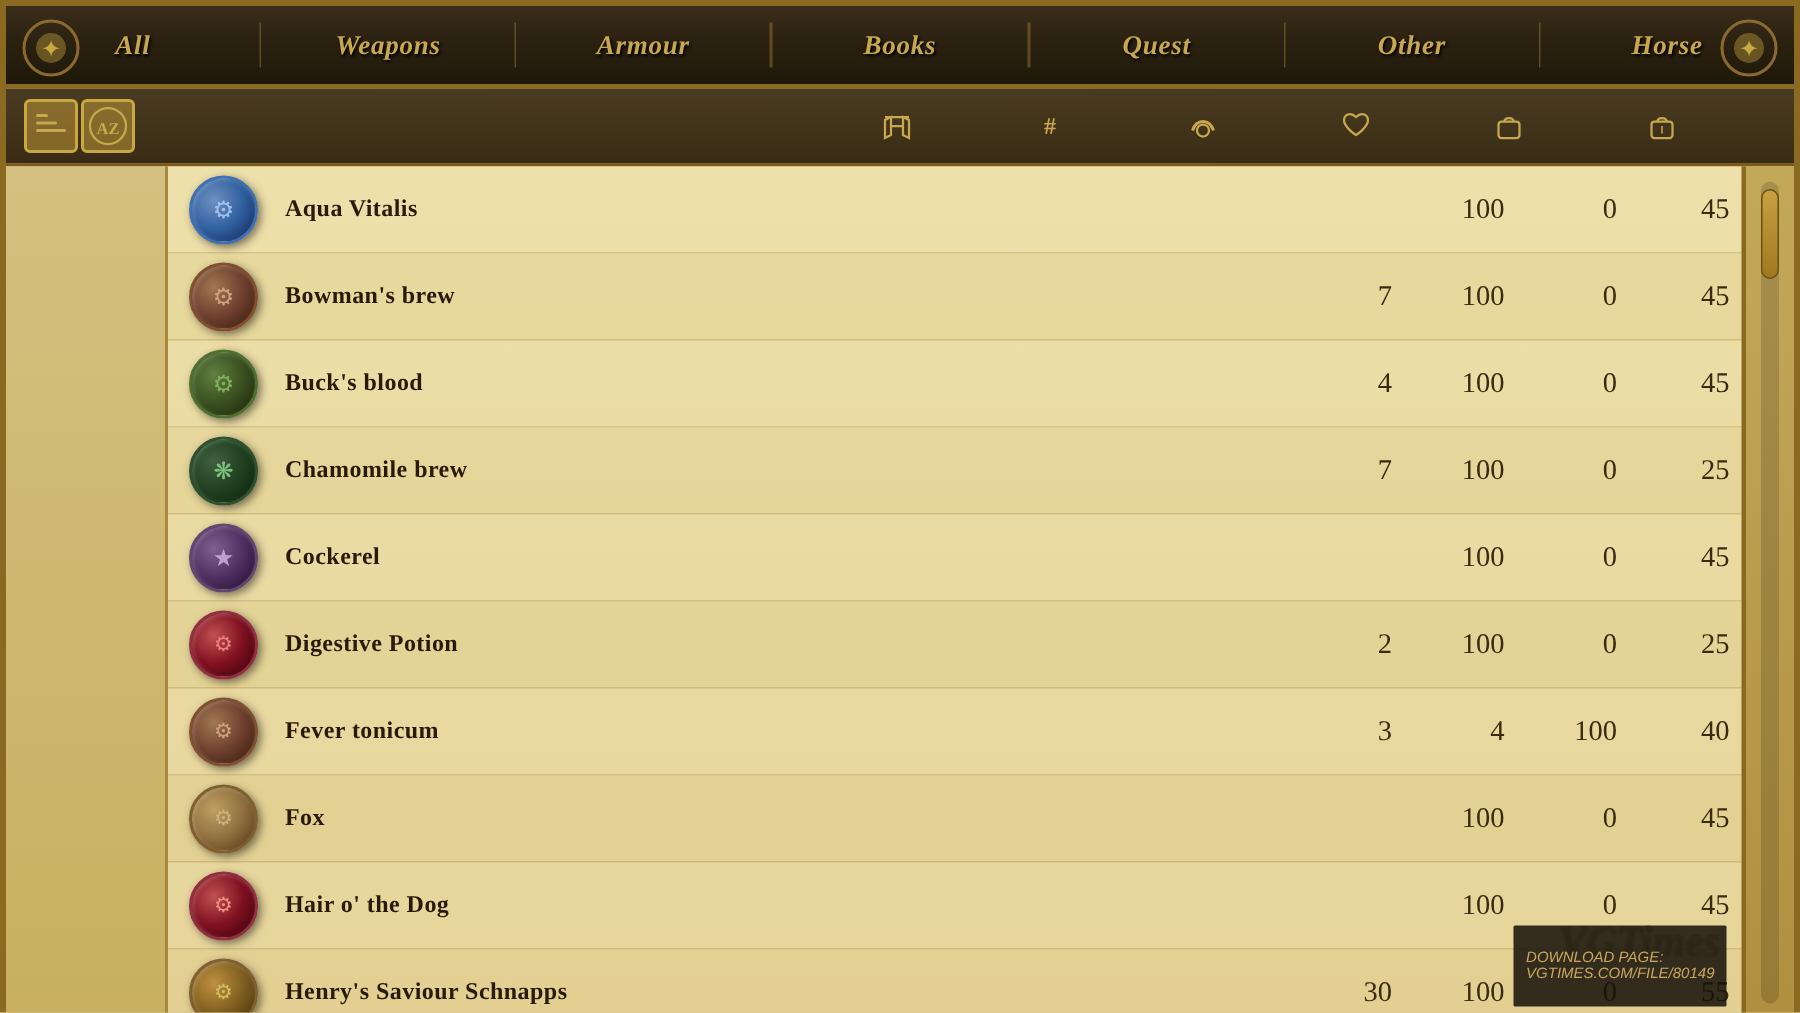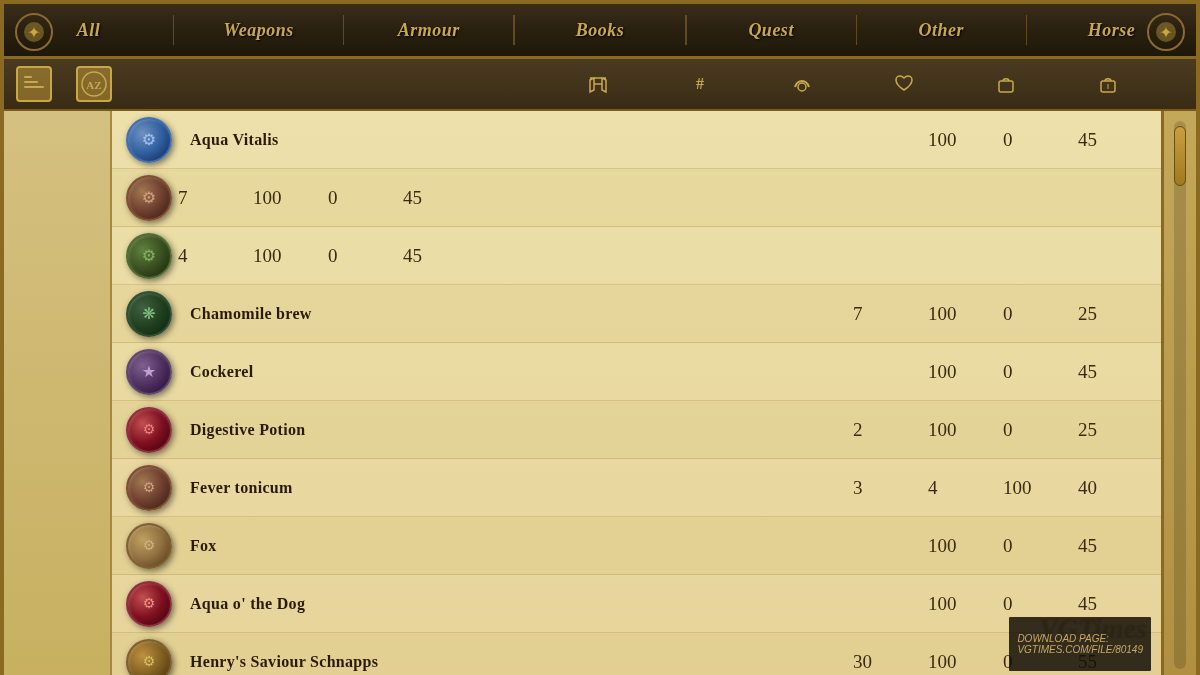--- a/index.html
+++ b/index.html
@@ -82,21 +82,21 @@
 
     
     .filter-bar {
       width: 100%;
       height: 52px;
       background: linear-gradient(180deg, #4a3a22 0%, #3a2c14 100%);
       display: flex;
       align-items: center;
       border-bottom: 2px solid #7a5a18;
       padding: 0 12px;
-      gap: 24px;
+      gap: 2px;
     }
 
     .filter-icon {
       width: 36px;
       height: 36px;
       background: rgba(200,160,60,0.25);
       border: 2px solid #8a6a30;
       border-radius: 4px;
       display: flex;
       align-items: center;
@@ -252,21 +252,21 @@
       flex: 1;
       font-size: 16px;
       color: #2a1a08;
       font-weight: 700;
       letter-spacing: 0.3px;
       padding-left: 12px;
     }
 
     .item-val-cell {
       width: 75px;
-      text-align: left;
+      text-align: right;
       font-size: 19px;
       color: #3a2a10;
       font-weight: 500;
     }
 
     
     .watermark {
       position: absolute;
       bottom: 35px;
       right: 50px;
@@ -425,32 +425,34 @@
         <div class="item-val-cell">0</div>
         <div class="item-val-cell">45</div>
       </div>
 
       <div class="item-row">
         <div class="item-icon-cell">
           <div class="item-icon-orb brown">
             <span style="color:#d0a080;font-size:16px;">⚙</span>
           </div>
         </div>
+        <div class="item-name-cell">Bowman's brew</div>
         <div class="item-val-cell">7</div>
         <div class="item-val-cell">100</div>
         <div class="item-val-cell">0</div>
         <div class="item-val-cell">45</div>
       </div>
 
       <div class="item-row">
         <div class="item-icon-cell">
           <div class="item-icon-orb green">
             <span style="color:#80b060;font-size:16px;">⚙</span>
           </div>
         </div>
+        <div class="item-name-cell">Buck's blood</div>
         <div class="item-val-cell">4</div>
         <div class="item-val-cell">100</div>
         <div class="item-val-cell">0</div>
         <div class="item-val-cell">45</div>
       </div>
 
       <div class="item-row">
         <div class="item-icon-cell">
           <div class="item-icon-orb darkgreen">
             <span style="color:#80c080;font-size:16px;">❋</span>
@@ -514,21 +516,21 @@
         <div class="item-val-cell">0</div>
         <div class="item-val-cell">45</div>
       </div>
 
       <div class="item-row">
         <div class="item-icon-cell">
           <div class="item-icon-orb red">
             <span style="color:#f09080;font-size:14px;">⚙</span>
           </div>
         </div>
-        <div class="item-name-cell">Aqua o' the Dog</div>
+        <div class="item-name-cell">Hair o' the Dog</div>
         <div class="item-val-cell"></div>
         <div class="item-val-cell">100</div>
         <div class="item-val-cell">0</div>
         <div class="item-val-cell">45</div>
       </div>
 
       <div class="item-row">
         <div class="item-icon-cell">
           <div class="item-icon-orb tan" style="background: radial-gradient(circle at 35% 35%, #c09040 0%, #806020 50%, #402808 100%);">
             <span style="color:#d0c060;font-size:14px;">⚙</span>

